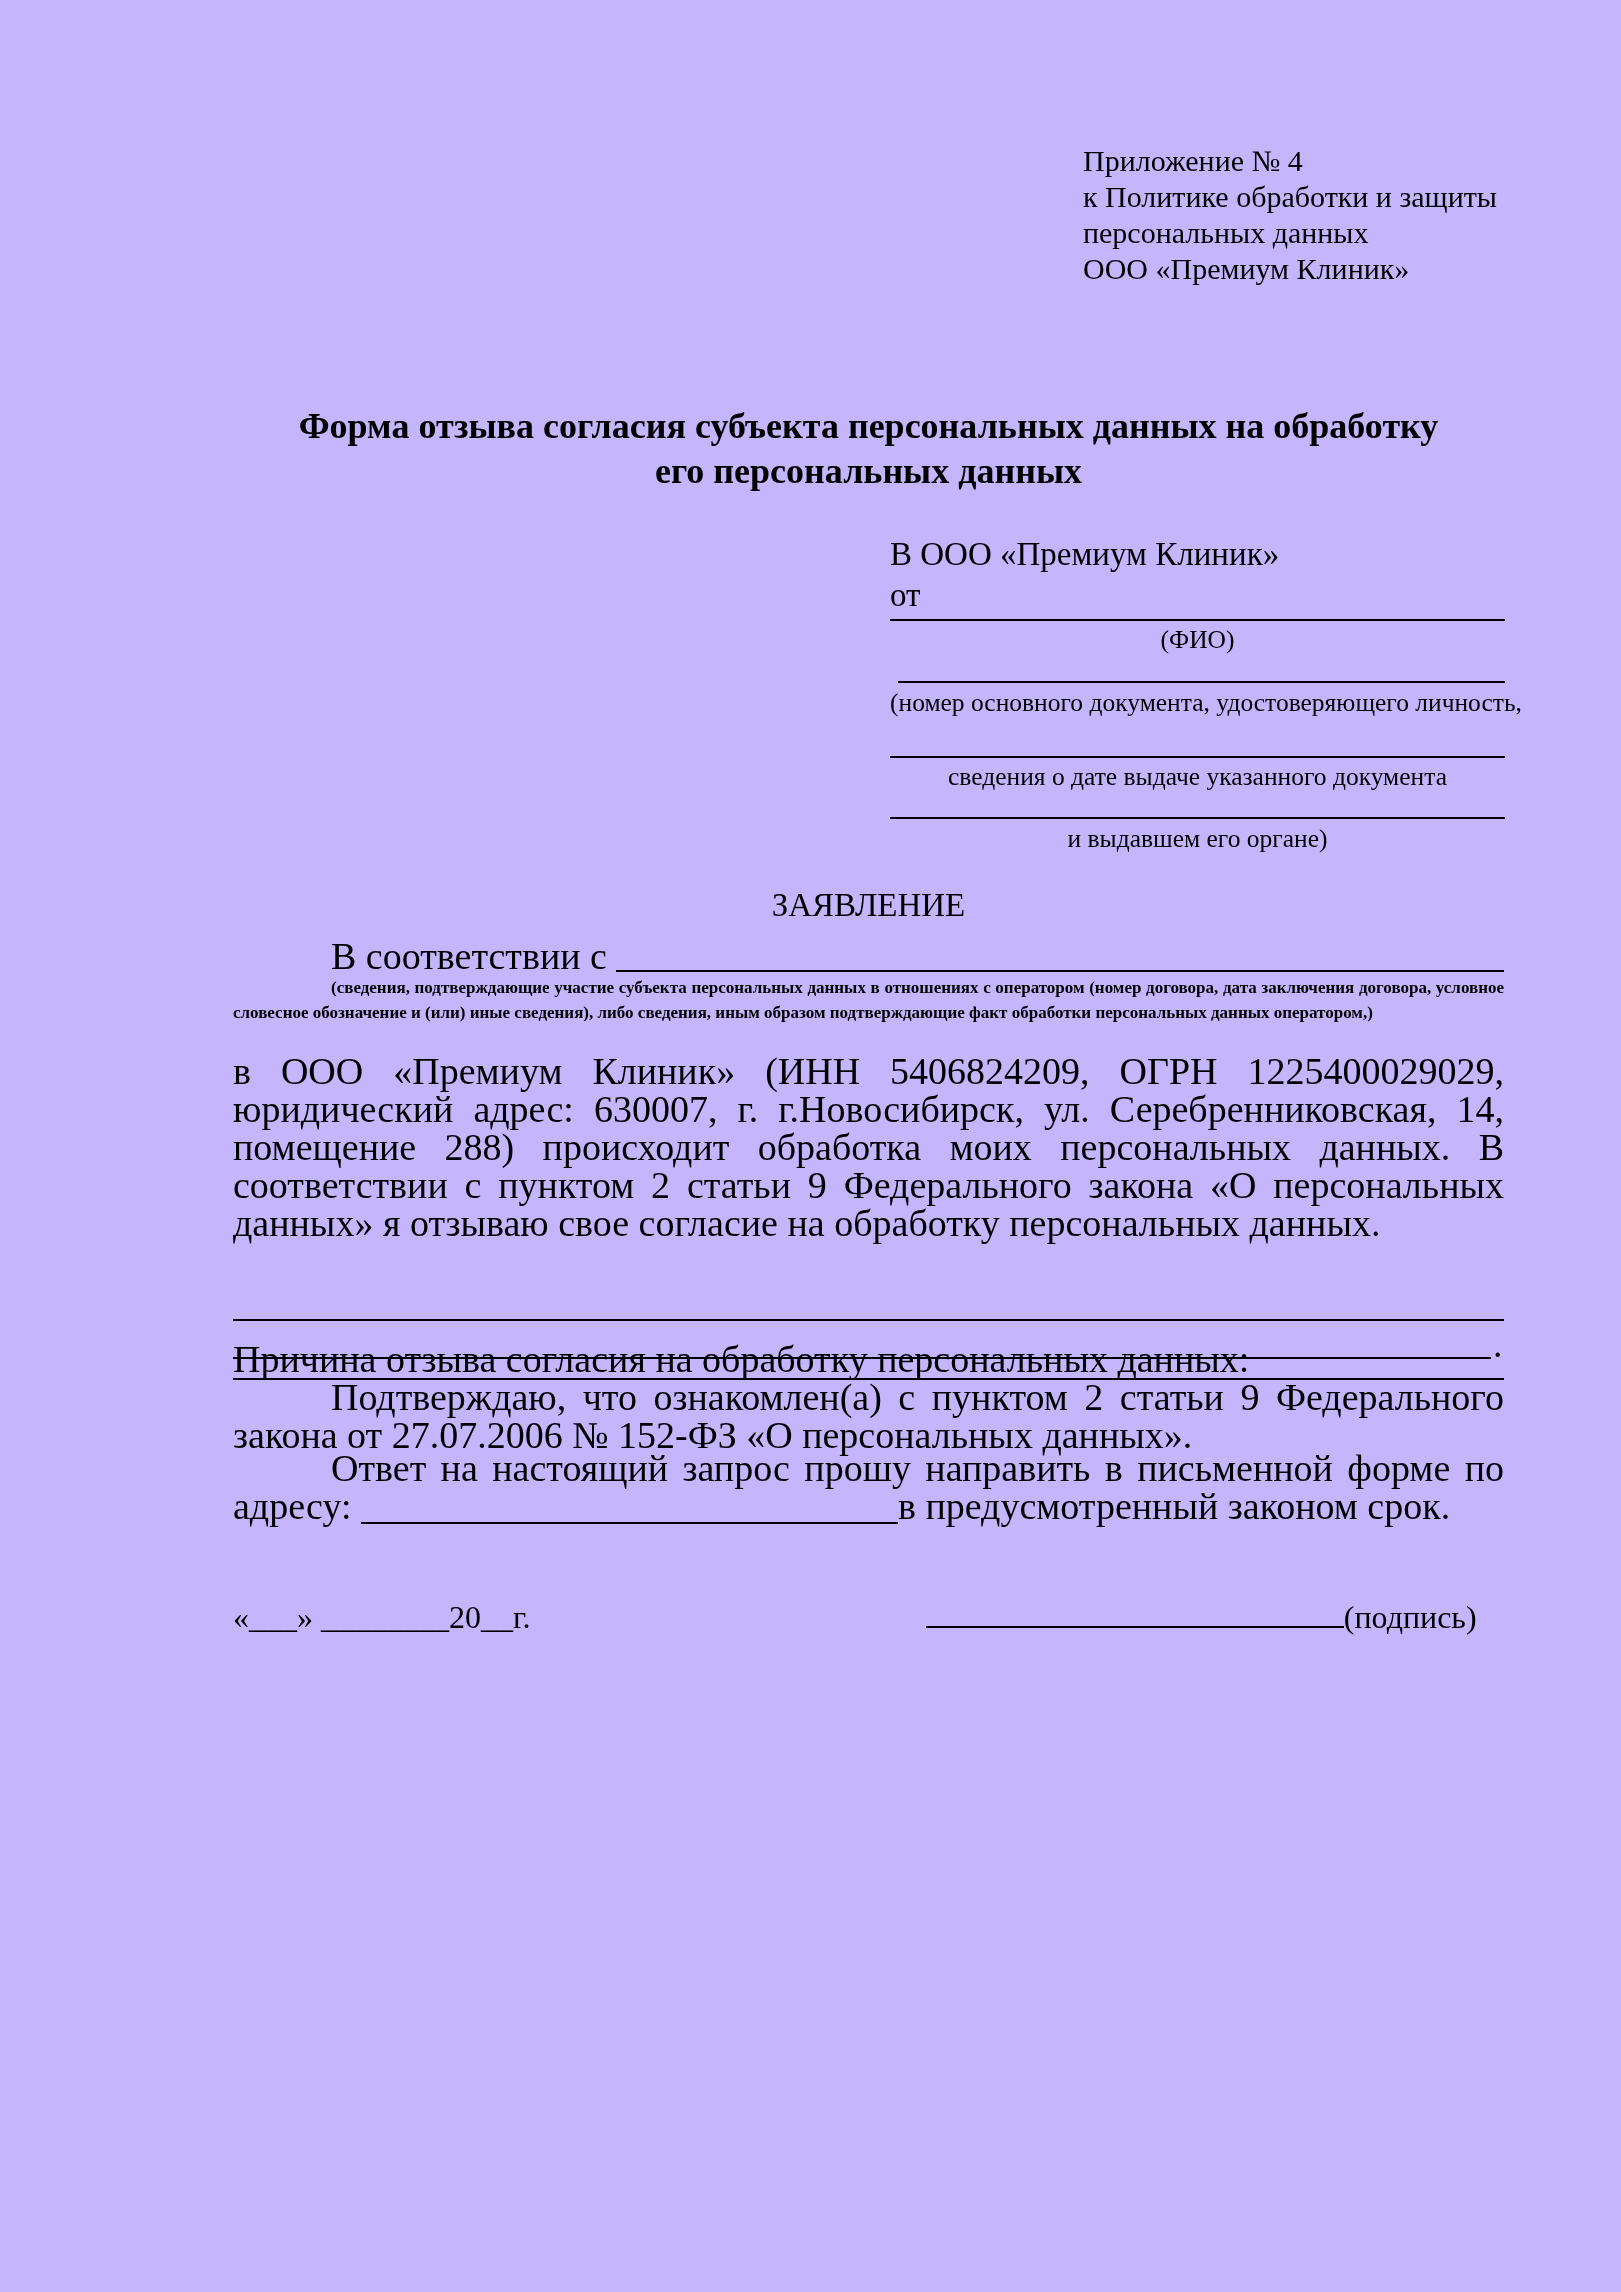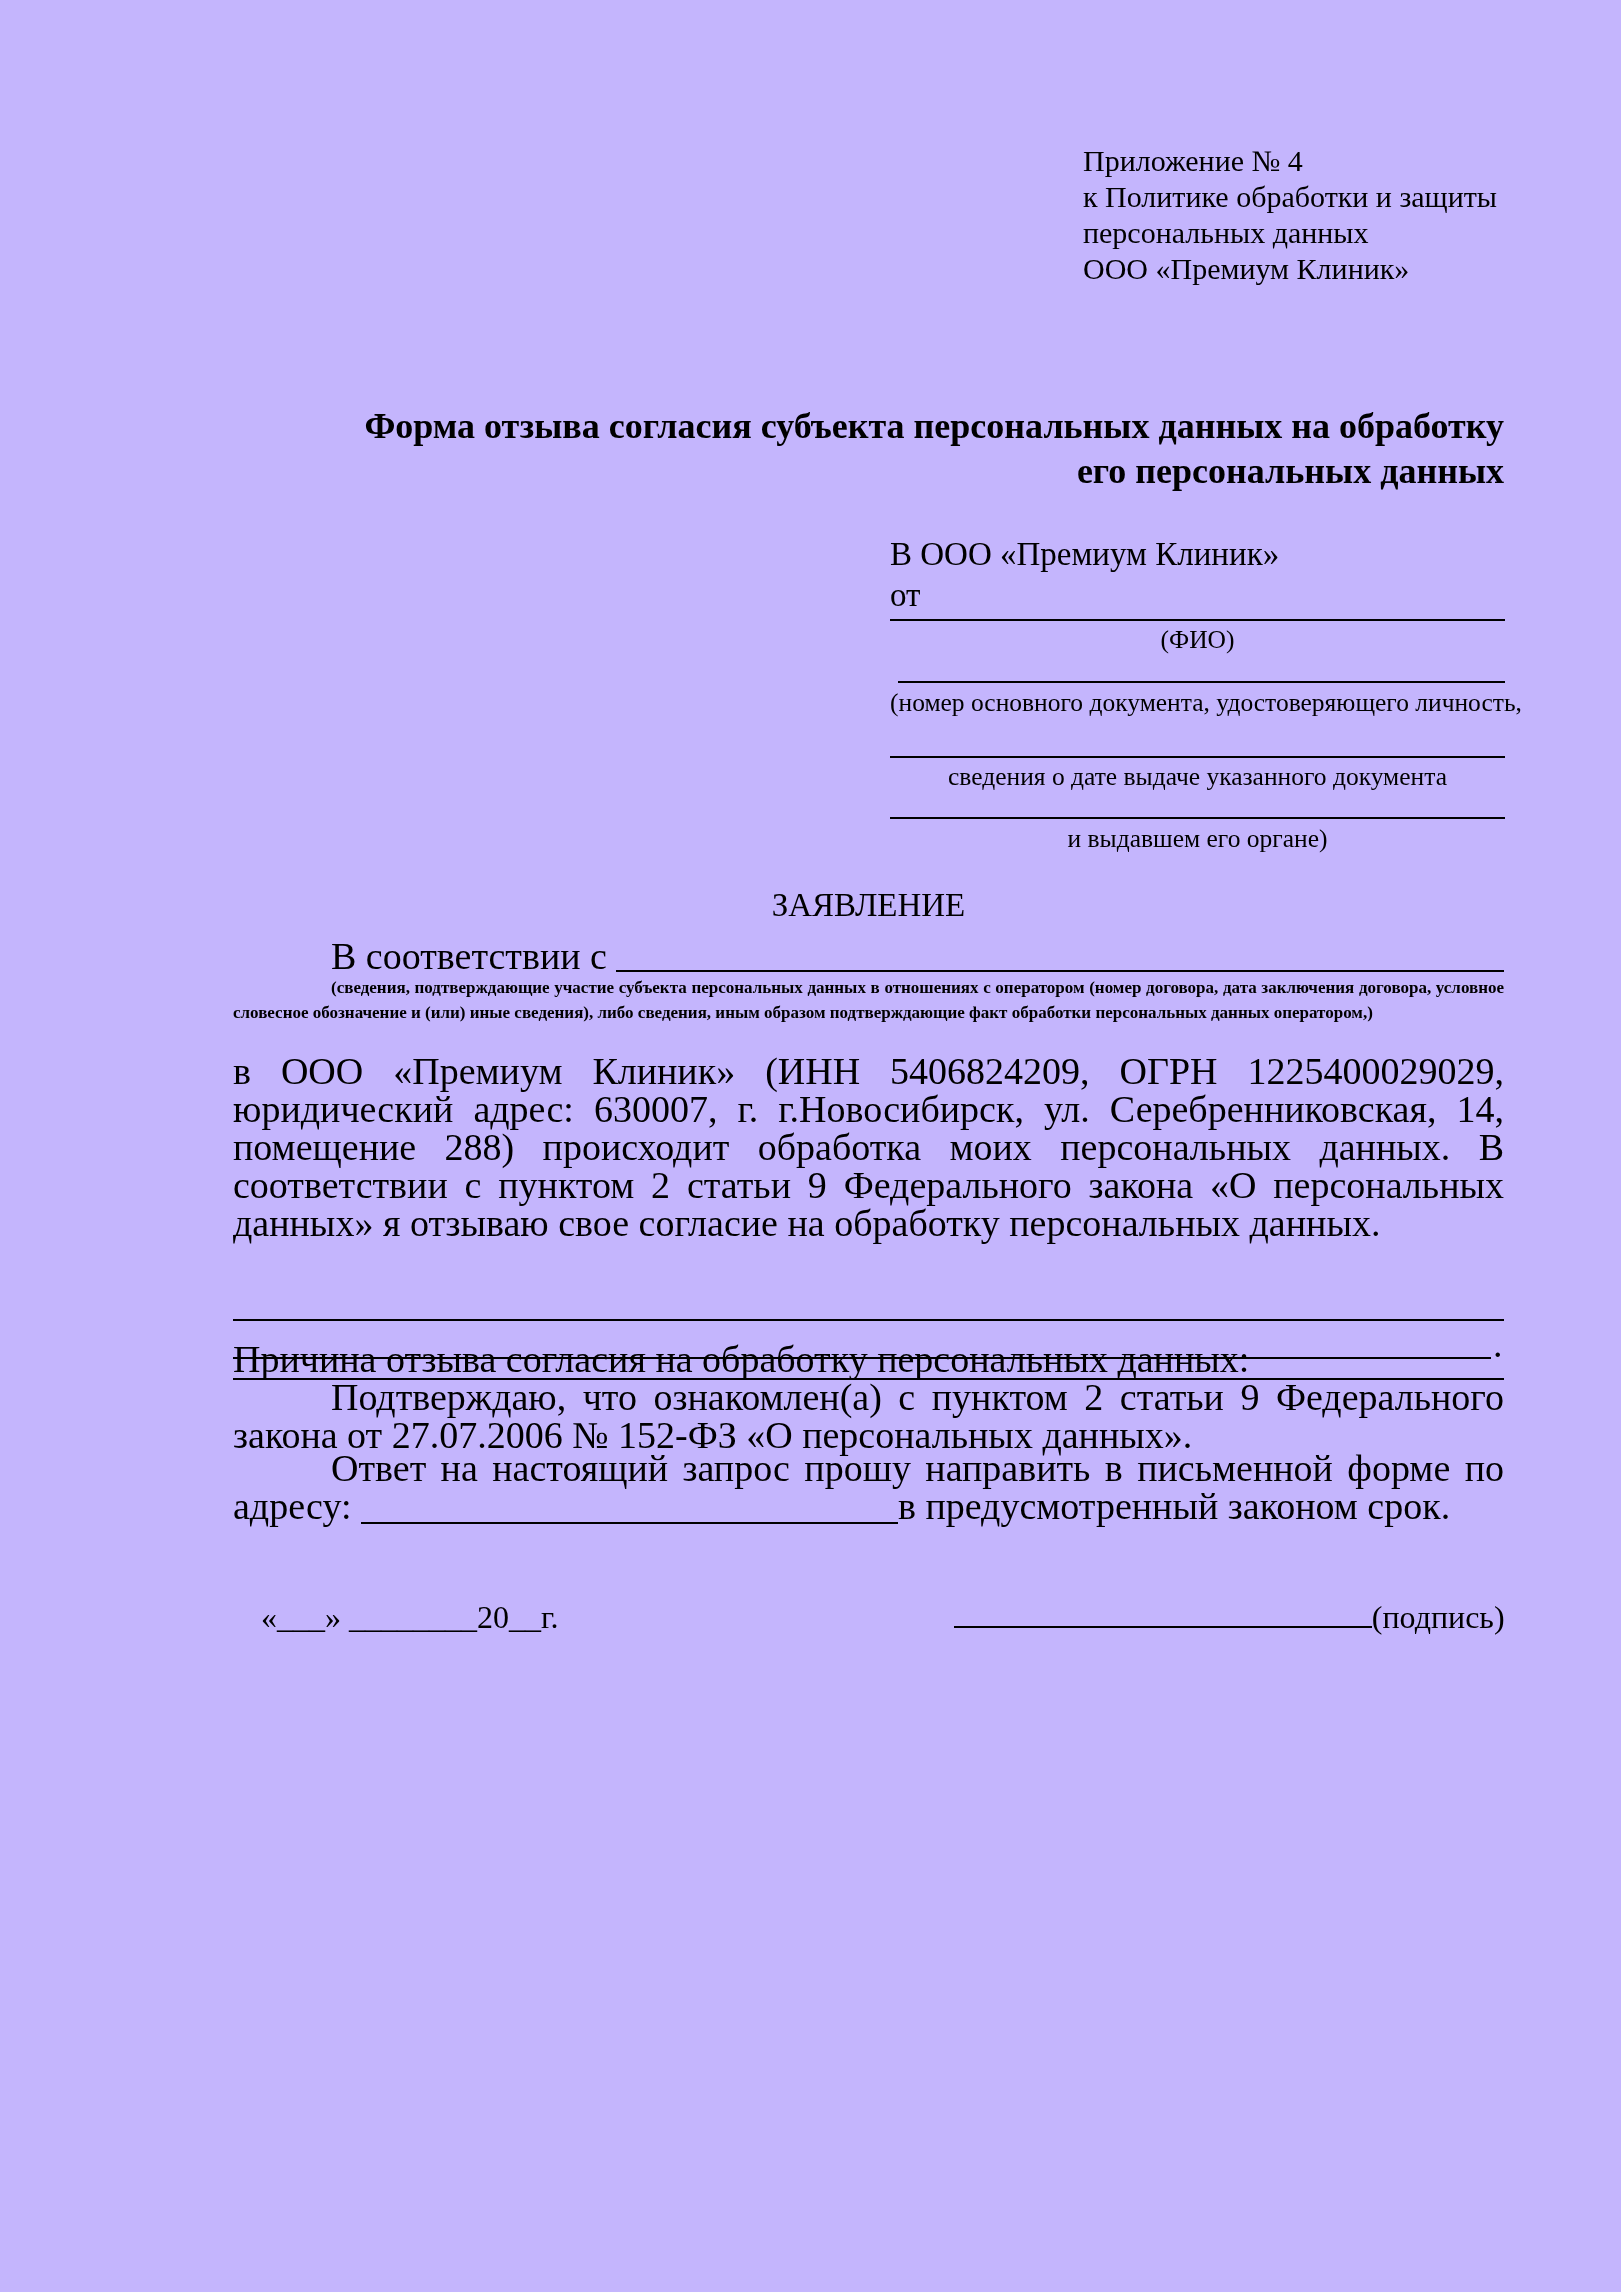--- a/index.html
+++ b/index.html
@@ -10,21 +10,21 @@
     background:#c4b5fd;
     color:#000;
     font-family:"Liberation Serif","DejaVu Serif",serif;
     overflow:hidden;
   }
   .abs{position:absolute;}
   
   .header-block{left:1083px;top:143px;font-size:30px;line-height:36px;white-space:nowrap;}
   
   .doc-title{left:233px;top:404px;width:1271px;text-align:center;font-weight:bold;font-size:36px;line-height:45px;}
-  .doc-title div{white-space:nowrap;text-align:right;}
+  .doc-title div{white-space:nowrap;}
   
   .addressee{left:890px;top:534px;width:615px;height:343px;font-size:33px;line-height:41px;}
   .addr-caption{position:absolute;width:100%;text-align:center;font-size:25.5px;line-height:29px;white-space:nowrap;}
   .addr-line{position:absolute;left:0;right:0;border-top:2.9px solid #000;height:0;}
   
   .statement-heading{left:233px;top:885px;width:1271px;text-align:center;font-size:33px;line-height:41px;}
   
   .body-text{font-size:38px;line-height:38px;}
   .intro-line{left:233px;top:937px;width:1271px;height:38px;display:flex;font-size:38px;line-height:38px;}
   .ind{flex:0 0 98px;}
@@ -32,21 +32,21 @@
   .fill{flex:1 1 auto;border-bottom:2.9px solid #000;margin-bottom:2.9px;}
   .intro-caption{left:233px;top:975px;width:1271px;font-size:17px;line-height:25px;text-align:justify;text-indent:98px;font-weight:bold;}
   .main-para{left:233px;top:1052px;width:1271px;text-align:justify;}
   .reason-line{left:233px;top:1242px;width:1271px;height:38px;display:flex;font-size:38px;line-height:38px;flex-direction:column;}
   .blank-rule{border-top:2.9px solid #000;height:0;}
   .period{font-size:38px;line-height:38px;}
   .confirm-para{left:233px;top:1378px;width:1271px;text-align:justify;text-indent:98px;}
   .reply-para{left:233px;top:1449px;width:1271px;text-align:justify;text-indent:98px;}
   .inline-blank{display:inline-block;width:537px;height:0;border-bottom:2.9px solid #000;vertical-align:-4.9px;}
   
-  .footer-row{left:233px;top:1598px;width:1271px;box-sizing:border-box;padding-right:27.4px;display:flex;align-items:baseline;font-size:32px;line-height:39px;margin-left:28px;}
+  .footer-row{left:233px;top:1598px;width:1271px;box-sizing:border-box;padding-right:27.4px;display:flex;align-items:baseline;font-size:32px;line-height:39px;}
   .footer-spacer{flex:1 1 auto;}
   .sig-blank{display:inline-block;width:418px;height:0;border-bottom:2.9px solid #000;}
 </style>
 </head>
 <body>
 
 <div class="page">
 
   <div class="abs header-block">
     <div>Приложение № 4</div>

